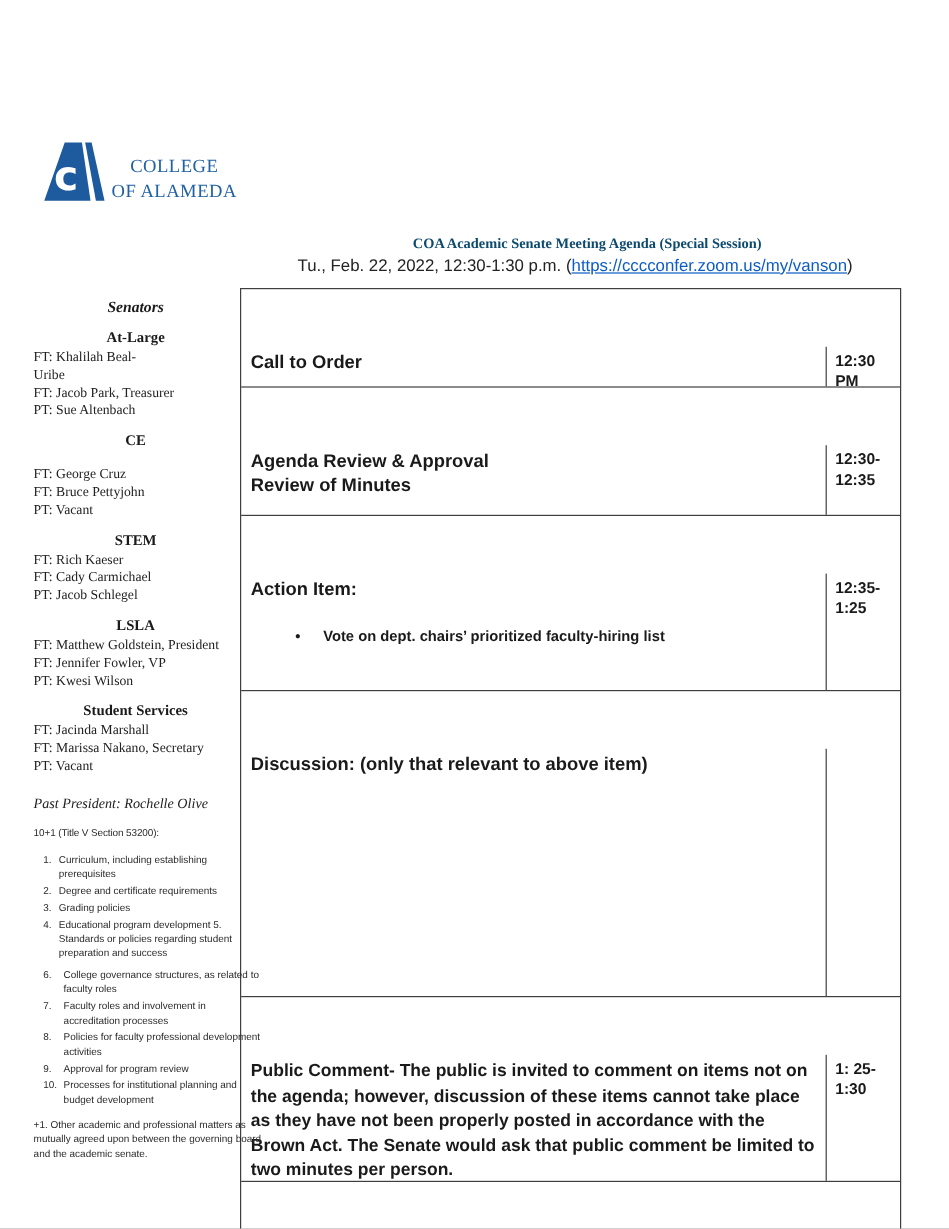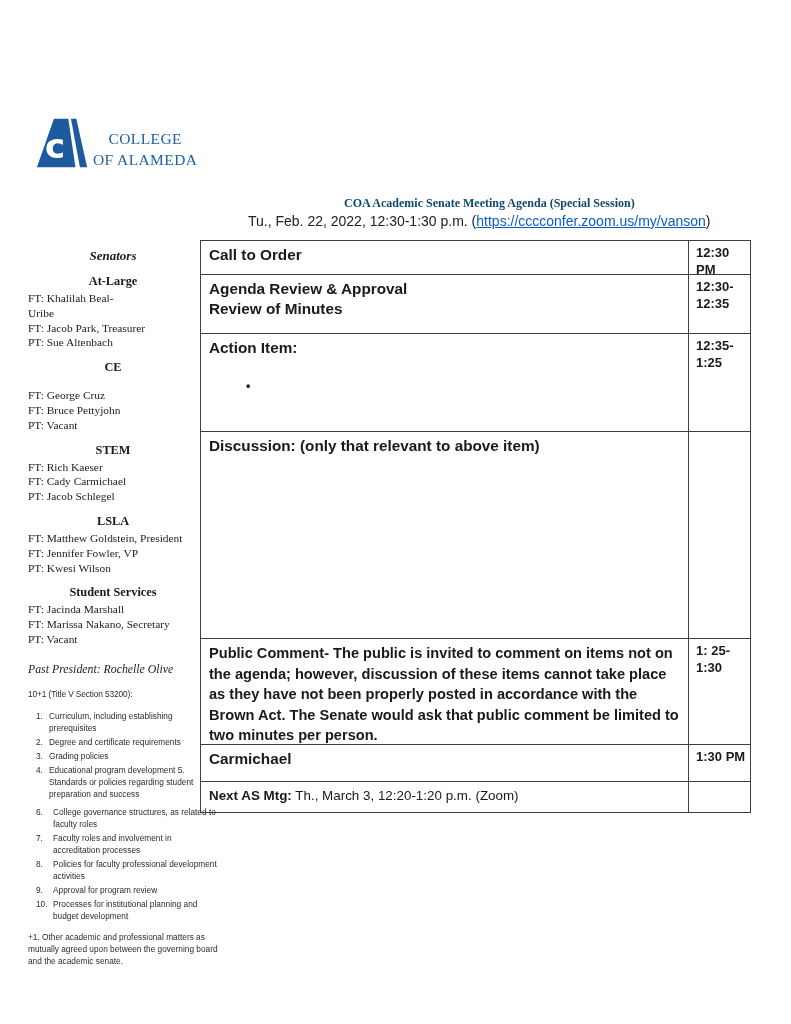--- a/index.html
+++ b/index.html
@@ -55,21 +55,21 @@
   .tpo-b .tpo-num{width:17px;}
   .tpo-text{flex:1;}
   .tpo-footnote{
     width:190px;margin-top:9px;font-size:8.3px;line-height:12px;color:#2b2b2b;
   }
   
   .agenda{
     position:absolute;left:200px;top:240px;width:549px;
     border:1px solid #3f3f3f;z-index:1;
   }
-  .arow{display:flex;border-bottom:1px solid #3f3f3f;}
+  .arow{display:flex;border-bottom:1px solid #3f3f3f;margin-top:48px;}
   .arow:last-child{border-bottom:none;}
   .acell-main{width:475px;border-right:1px solid #3f3f3f;padding:4px 4px 0 8px;}
   .acell-time{
     flex:1;padding:4px 0 0 7px;font-weight:bold;font-size:13px;
     line-height:16.5px;white-space:pre-line;
   }
   .atitle{font-weight:bold;font-size:15.3px;line-height:20px;white-space:pre-line;}
   .atitle-long{font-size:14.6px;line-height:20.6px;}
   .bullet-line{display:flex;margin-top:21px;padding-left:37px;font-weight:bold;font-size:12.3px;}
   .bullet-glyph{flex:none;margin-right:19px;}
@@ -200,20 +200,21 @@
       </div>
       <div class="acell-time">12:30-
 12:35</div>
     </div>
 
     <div class="arow" style="height:97px">
       <div class="acell-main">
         <div class="atitle">Action Item:</div>
         <div class="bullet-line">
           <span class="bullet-glyph">•</span>
+          <span>Vote on dept. chairs’ prioritized faculty-hiring list</span>
         </div>
       </div>
       <div class="acell-time">12:35-
 1:25</div>
     </div>
 
     <div class="arow" style="height:206px">
       <div class="acell-main">
         <div class="atitle">Discussion: (only that relevant to above item)</div>
       </div>

